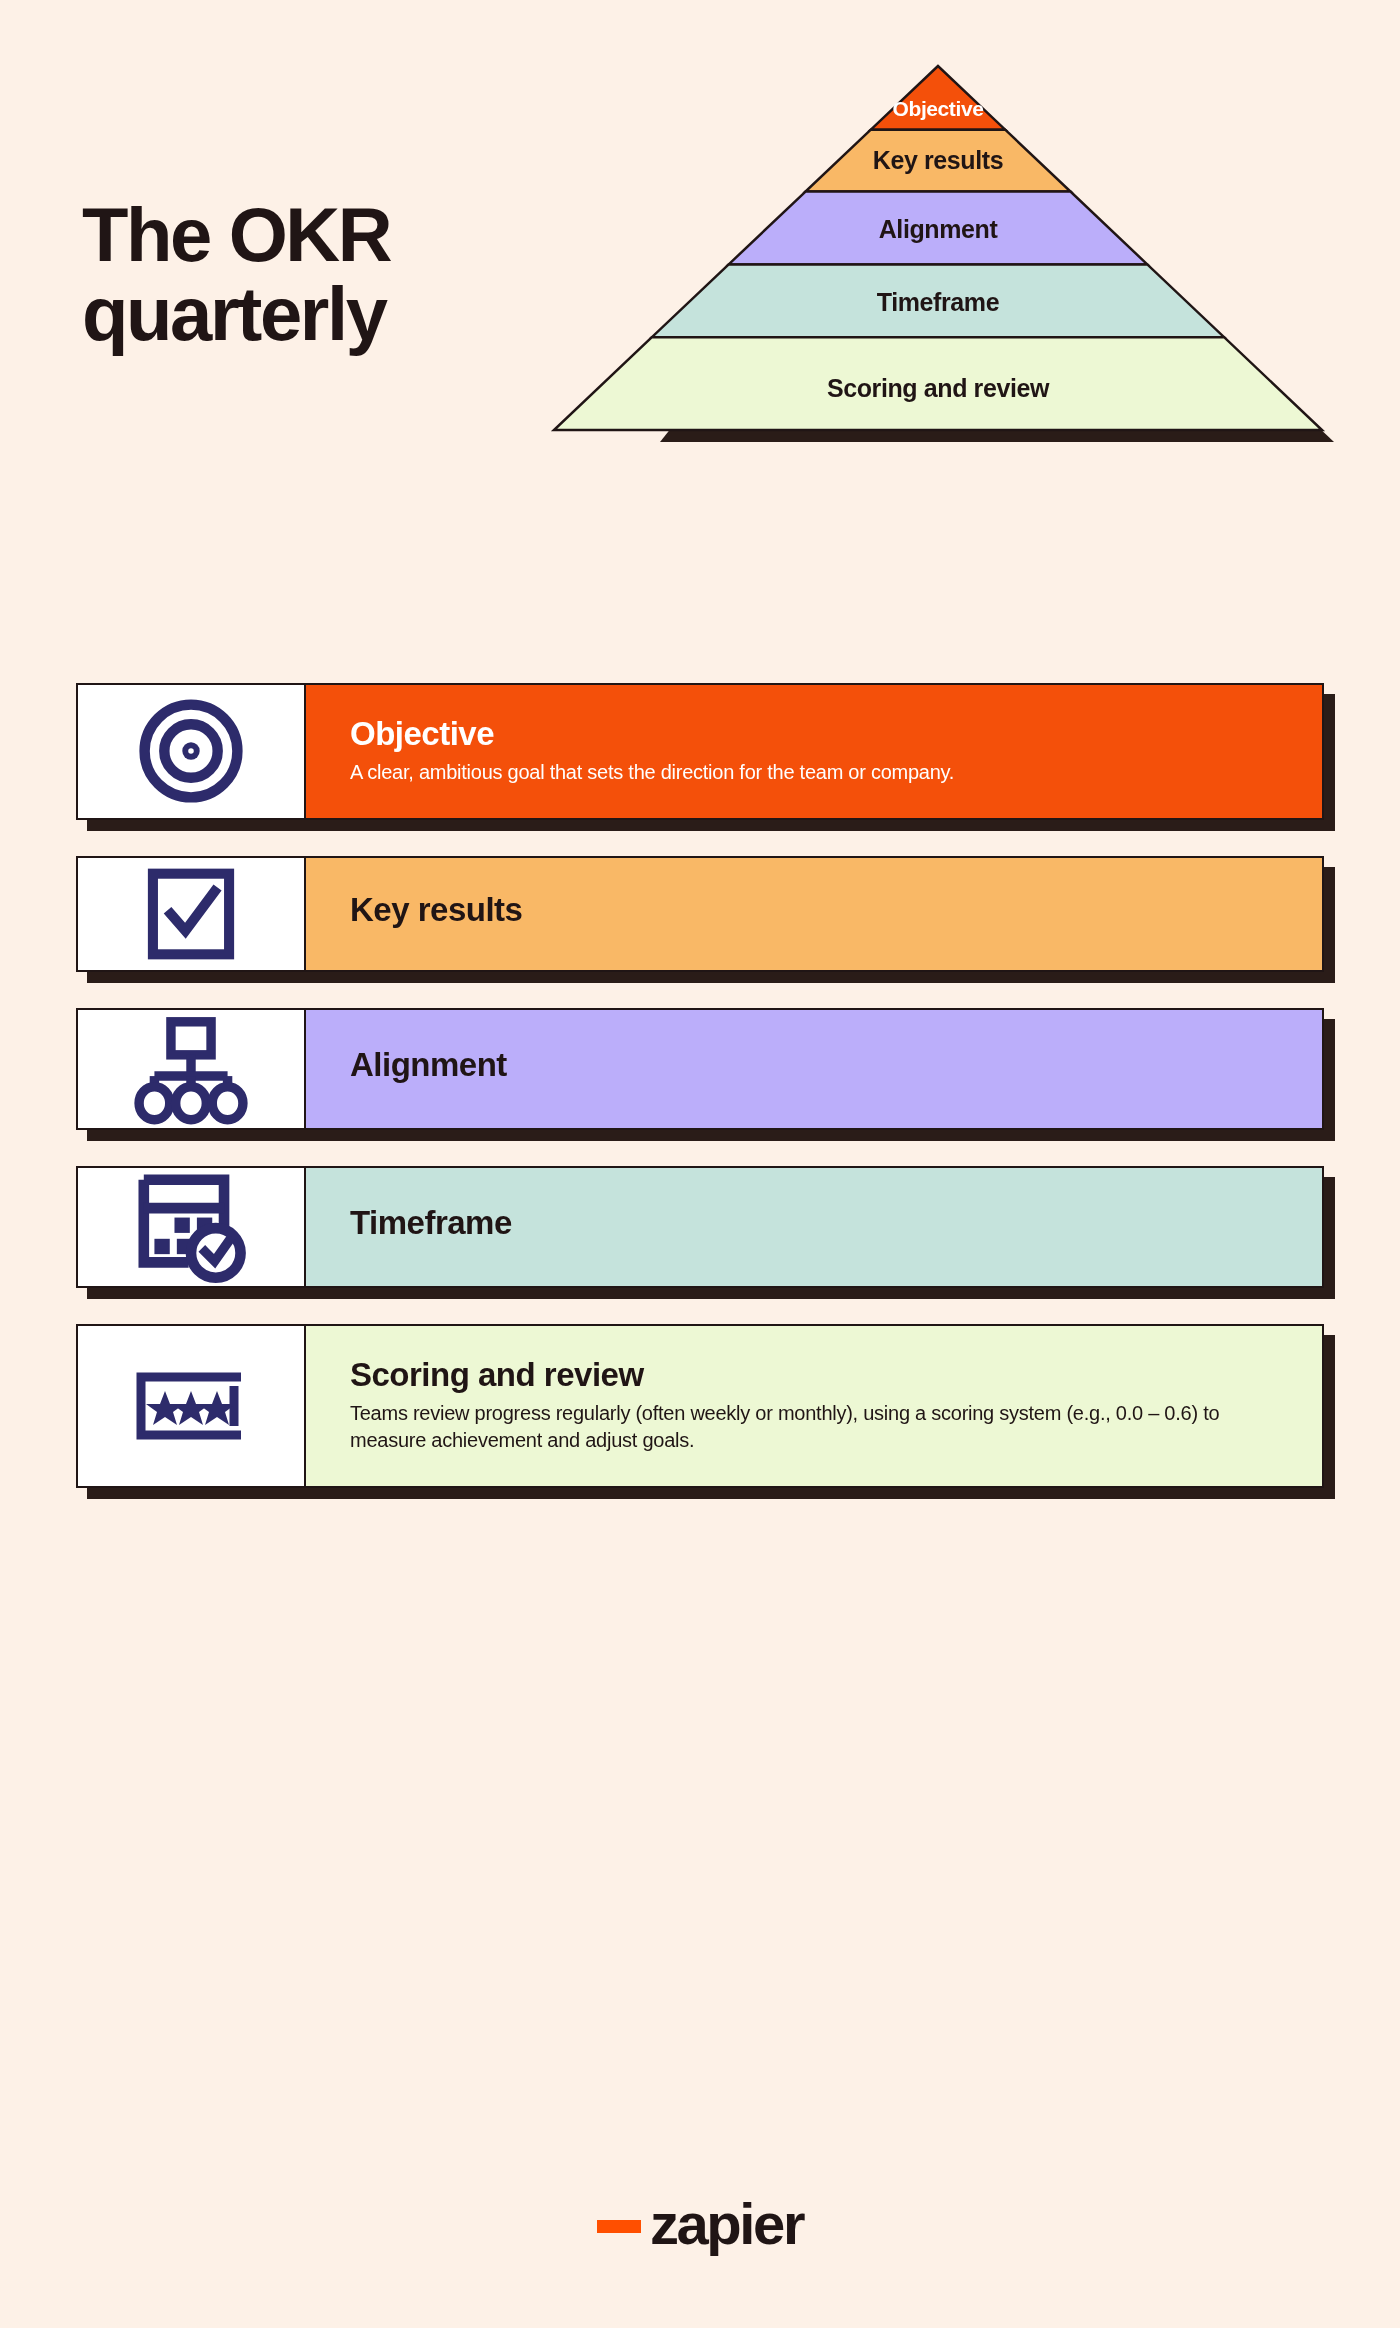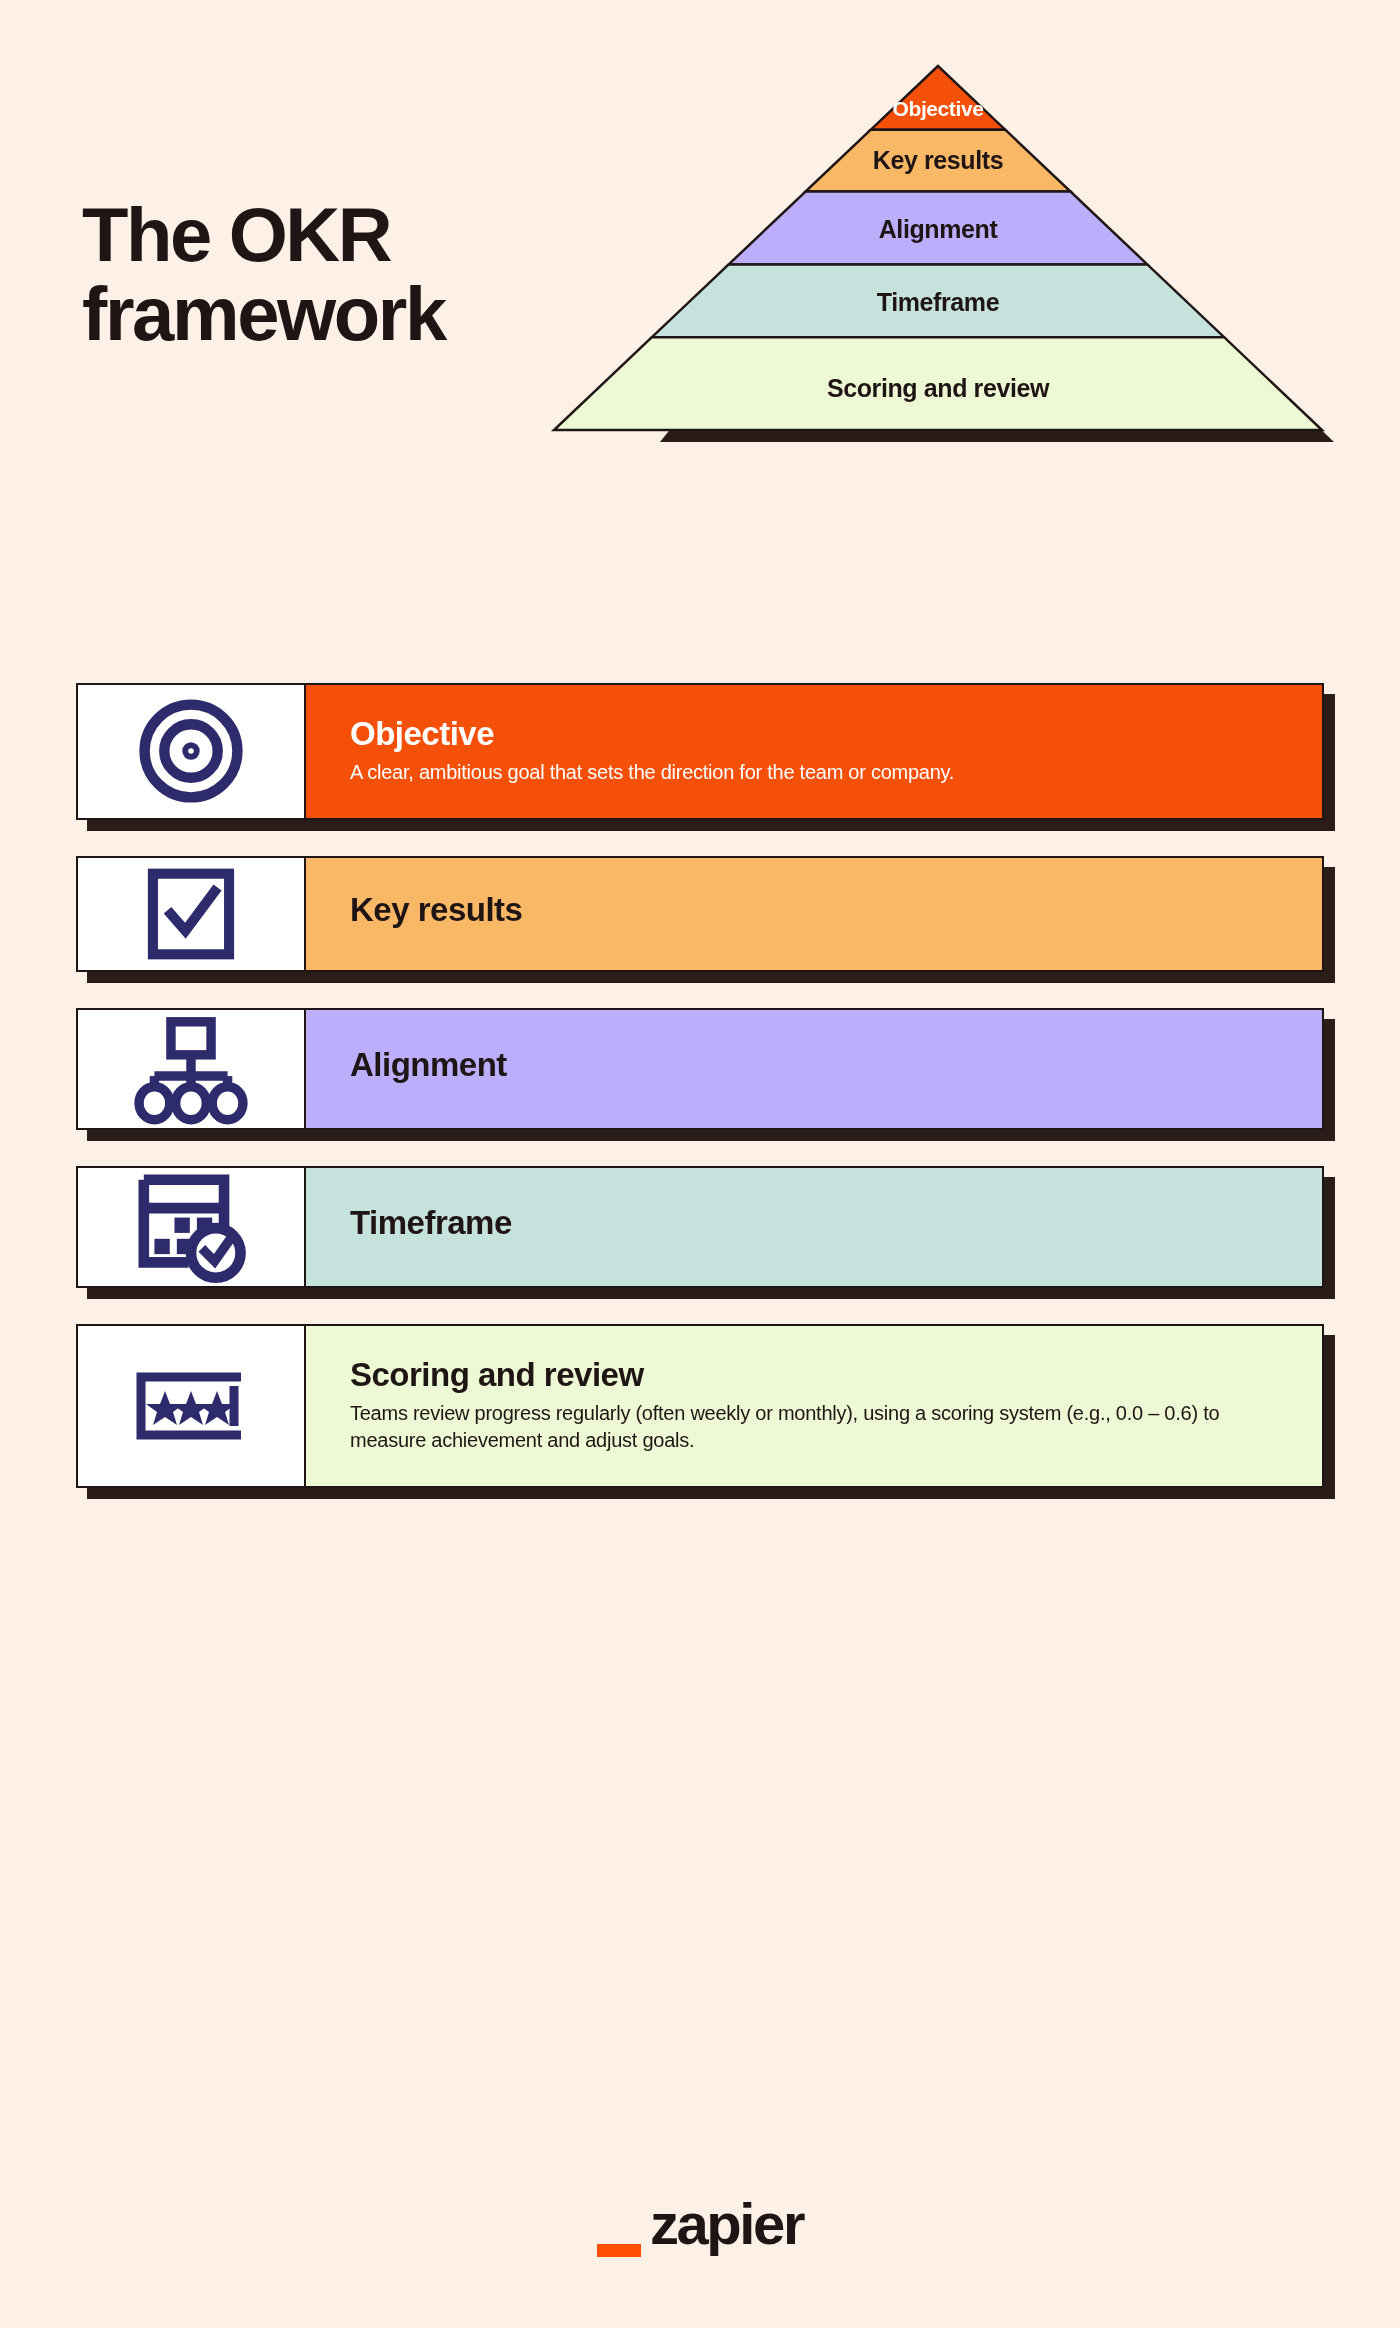--- a/index.html
+++ b/index.html
@@ -88,21 +88,21 @@
     line-height:1.35;
     letter-spacing:-0.25px;
   }
 
   
   .logo {
     position:absolute;
     left:0; top:2190px;
     width:1400px;
     display:flex;
-    align-items:flex-end;
+    align-items:flex-start;
     justify-content:center;
     gap:9px;
   }
   .logo-underscore {
     width:44px; height:13px;
     background:#FF4F00;
     margin-top:30px;
   }
   .logo-word {
     font-size:58px;
@@ -110,21 +110,21 @@
     letter-spacing:-2.4px;
     color:#201515;
   }
 </style>
 </head>
 <body>
 
 <div id="page">
 
   <h1 class="title">The OKR
-framework</h1>
+quarterly</h1>
 
   <div class="pyramid-wrap">
     <svg viewBox="0 0 772 560" preserveAspectRatio="none">
 
       <polygon points="88,372 378,8 762,372" fill="#2A1C18" transform="translate(12,12)"></polygon>
       <g id="pyramid-bands">
           <polygon points="378.0,8.0 310.8,71.7 445.2,71.7 378.0,8.0" fill="#F4500A" stroke="#201515" stroke-width="2.5"></polygon>
           <text x="378" y="57.7" class="pyr-label" fill="#FFFFFF" font-size="21">Objective</text>
           <polygon points="310.8,71.7 245.5,133.6 510.5,133.6 445.2,71.7" fill="#F9B866" stroke="#201515" stroke-width="2.5"></polygon>
           <text x="378" y="111.3" class="pyr-label" fill="#201515" font-size="25">Key results</text>

